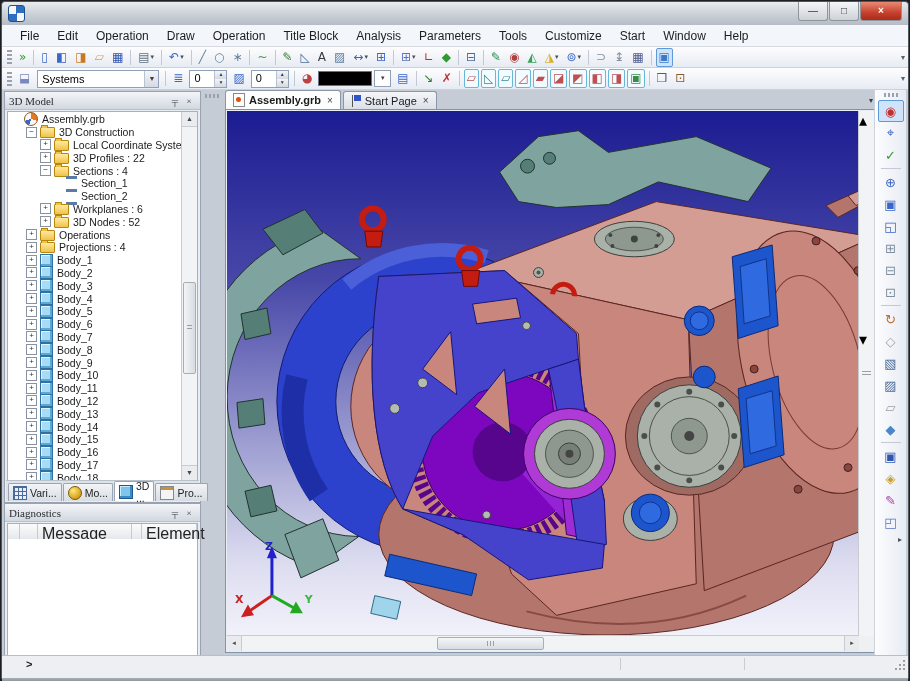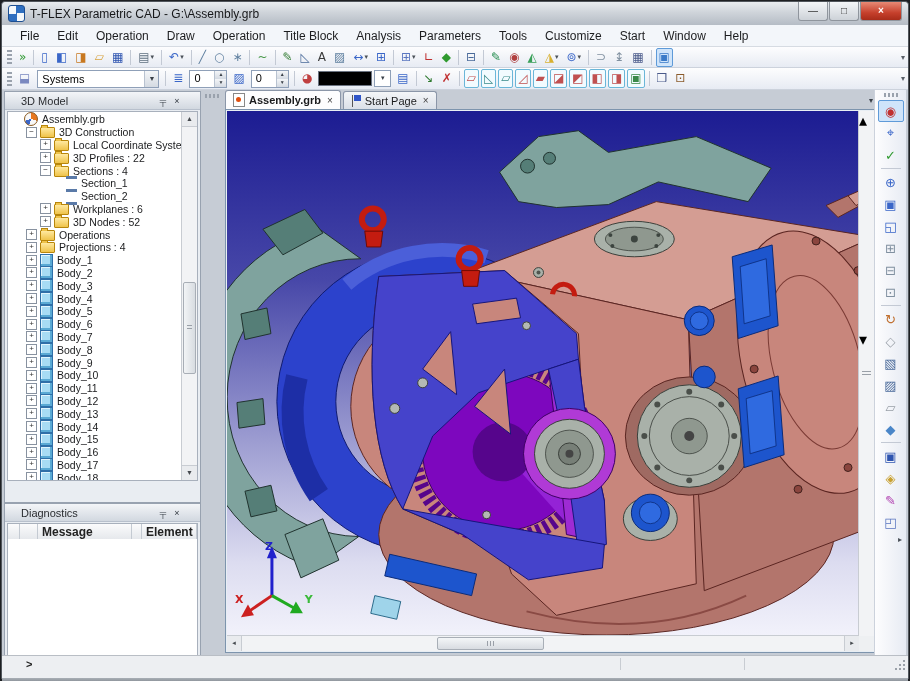--- a/index.html
+++ b/index.html
@@ -35,21 +35,21 @@
   .spin .ud{width:11px;display:flex;flex-direction:column;border-left:1px solid #b8c2d0;}
   .spin .ud span{flex:1;font-size:5px;line-height:7px;text-align:center;background:linear-gradient(#f4f6f8,#d4dae2);color:#3a4048;}
   .swatch{width:52px;height:13px;background:#000;border:1px solid #6a7widening0;border:1px solid #6a7280;margin:0 2px;}
   .swbtn{width:15px;height:15px;border:1px solid #8fa0b8;background:#fff;font-size:7px;text-align:center;line-height:13px;color:#3a4048;margin-right:2px;}
   
   .workarea{position:absolute;left:0;top:88px;right:0;bottom:23px;background:#c6ccd5;}
   
   .panel{position:absolute;background:#e9edf2;border:1px solid #98a2b0;}
   .p-model{left:2px;top:1px;width:195px;height:410px;}
   .p-diag{left:2px;top:413px;width:195px;height:154px;}
-  .phead{height:17px;background:linear-gradient(#f3f5f8,#d2d8e0);border-bottom:1px solid #b8c0cc;display:flex;align-items:center;padding:0 16px;font-size:11px;color:#2a2c30;}
+  .phead{height:17px;background:linear-gradient(#f3f5f8,#d2d8e0);border-bottom:1px solid #b8c0cc;display:flex;align-items:center;padding:0 4px;font-size:11px;color:#2a2c30;font-family:Liberation Serif, serif;}
   .phead .pbtn{margin-left:auto;font-size:9px;color:#3a4048;width:14px;text-align:center;}
   .phead .pbtn + .pbtn{margin-left:0;}
   .tree{position:absolute;left:2px;right:2px;top:19px;bottom:21px;background:#fff;border:1px solid #a8b0bc;overflow:hidden;}
   .tree-rows{position:absolute;left:0;top:1px;right:15px;}
   .trow{display:flex;align-items:center;height:12.8px;font-size:10.5px;color:#1a1b1d;white-space:nowrap;}
   .texp{width:9px;height:9px;border:1px solid #8892a0;background:#fff;font-size:8px;line-height:7px;text-align:center;color:#333;margin-right:3px;flex:none;}
   .texp.noexp{border:none;background:transparent;}
   .ticon{width:13px;height:11px;margin-right:4px;flex:none;position:relative;}
   .ic-folder .ticon{height:9px;background:linear-gradient(#ffe9a0,#efc34a);border:1px solid #b8860b;border-radius:1px;margin-top:1px;}
   .ic-folder .ticon::before{content:'';position:absolute;top:-3px;left:0;width:5px;height:2px;background:#efc34a;border:1px solid #b8860b;border-bottom:none;}
@@ -64,21 +64,21 @@
   .thumb .tgrip{position:absolute;left:3px;right:3px;top:50%;margin-top:-3px;height:6px;background:repeating-linear-gradient(to bottom,#9aa0a8 0 1px,transparent 1px 3px);}
   .ptabs{position:absolute;left:1px;right:1px;bottom:1px;height:20px;display:flex;align-items:flex-end;background:#dfe3e9;border-top:1px solid #b8c0cc;padding-left:2px;}
   .ptab{display:flex;align-items:center;height:17px;padding:0 4px;margin-right:1px;font-size:10.5px;color:#222;background:linear-gradient(#f2f4f6,#d8dde4);border:1px solid #9aa4b2;border-bottom:none;border-radius:2px 2px 0 0;}
   .ptab.active{background:#fff;height:19px;}
   .ptab .pticon{width:12px;height:12px;margin-right:3px;flex:none;}
   .pticon.calc{background:#e8eef8;border:1px solid #4a6a9a;background-image:linear-gradient(#4a6a9a 1px,transparent 1px),linear-gradient(90deg,#4a6a9a 1px,transparent 1px);background-size:4px 4px;}
   .pticon.materials{border-radius:50%;background:radial-gradient(circle at 35% 30%,#ffe878,#d8a018 70%,#9a6808);border:1px solid #7a5808;}
   .pticon.model3d{background:#7ec4ec;border:1px solid #1d5a94;box-shadow:inset -2px -2px 0 #3c8cc4,inset 1px 1px 0 #c8ecff;}
   .pticon.props{background:#f4f4f4;border:1px solid #808890;box-shadow:inset 0 3px 0 #c89040;}
   
-  .dcols{position:absolute;left:2px;right:2px;top:19px;height:16px;background:linear-gradient(#fbfbfc,#e4e7eb);border:1px solid #a8b0bc;border-bottom:1px solid #b8bec8;display:flex;font-size:12px;font-weight:bold;color:#222;}
+  .dcols{position:absolute;left:2px;right:2px;top:19px;height:16px;background:linear-gradient(#fbfbfc,#e4e7eb);border:1px solid #a8b0bc;border-bottom:1px solid #b8bec8;display:flex;font-size:16px;font-weight:normal;color:#222;}
   .dcol{border-right:1px solid #c4cad2;padding:1px 4px 0 4px;box-sizing:border-box;}
   .dbody{position:absolute;left:2px;right:2px;top:35px;bottom:2px;background:#fff;border:1px solid #a8b0bc;border-top:none;}
   
   .center{position:absolute;left:199px;top:0;width:676px;bottom:0;}
   .tabstrip{position:absolute;left:0;top:0;right:0;height:19px;display:flex;align-items:flex-end;}
   .tgrip2{width:14px;height:4px;margin:0 6px 11px 4px;background:repeating-linear-gradient(90deg,#9aa2ad 0 2px,transparent 2px 4px);}
   .dtab{display:flex;align-items:center;height:17px;padding:0 7px;margin-right:2px;font-size:11px;color:#1a1b1d;background:linear-gradient(#f4f6f8,#dbe0e8);border:1px solid #8b96a8;border-bottom:none;border-radius:3px 3px 0 0;}
   .dtab.active{background:#fdfdfe;height:18px;font-weight:bold;}
   .dtab .x{margin-left:6px;font-size:10px;color:#444;font-weight:normal;}
   .dtab .dticon{margin-right:4px;flex:none;}
@@ -139,21 +139,20 @@
   .c-red{fill:none;stroke:#c41c10;stroke-width:6;}
   .c-redf{fill:#c41c10;stroke:#6e0a04;stroke-width:1;}
 </style>
 </head>
 <body>
 
 <div class="win">
 
   <div class="titlebar">
     <div class="app-icon"></div>
-    <div class="title-text">T-FLEX Parametric CAD - G:\Assembly.grb</div>
     <div class="win-btns">
 
     <div class="wbtn"><span>—</span></div>
         <div class="wbtn"><span>□</span></div>
         <div class="wbtn close"><span>×</span></div>
       </div>
   </div>
 
   <div class="menubar">
 
@@ -572,20 +571,42 @@
             </div>
           </div>
         <div class="vsb">
           <div class="arr up">▲</div>
           <div class="thumb" style="top:170px;height:90px;">
               <span class="tgrip"></span>
             </div>
           <div class="arr dn">▼</div>
         </div>
       </div>
+      <div class="ptabs">
+
+          <span class="ptab ic-calc">
+            <span class="pticon calc"></span>
+            <span>Vari...</span>
+          </span>
+
+          <span class="ptab ic-materials">
+            <span class="pticon materials"></span>
+            <span>Mo...</span>
+          </span>
+
+          <span class="ptab active ic-model3d">
+            <span class="pticon model3d"></span>
+            <span>3D ...</span>
+          </span>
+
+          <span class="ptab ic-props">
+            <span class="pticon props"></span>
+            <span>Pro...</span>
+          </span>
+        </div>
     </div>
 
     <div class="panel p-diag">
       <div class="phead">
         <span>Diagnostics</span>
         <span class="pbtn">╤</span>
         <span class="pbtn">×</span>
       </div>
       <div class="dcols">
 

